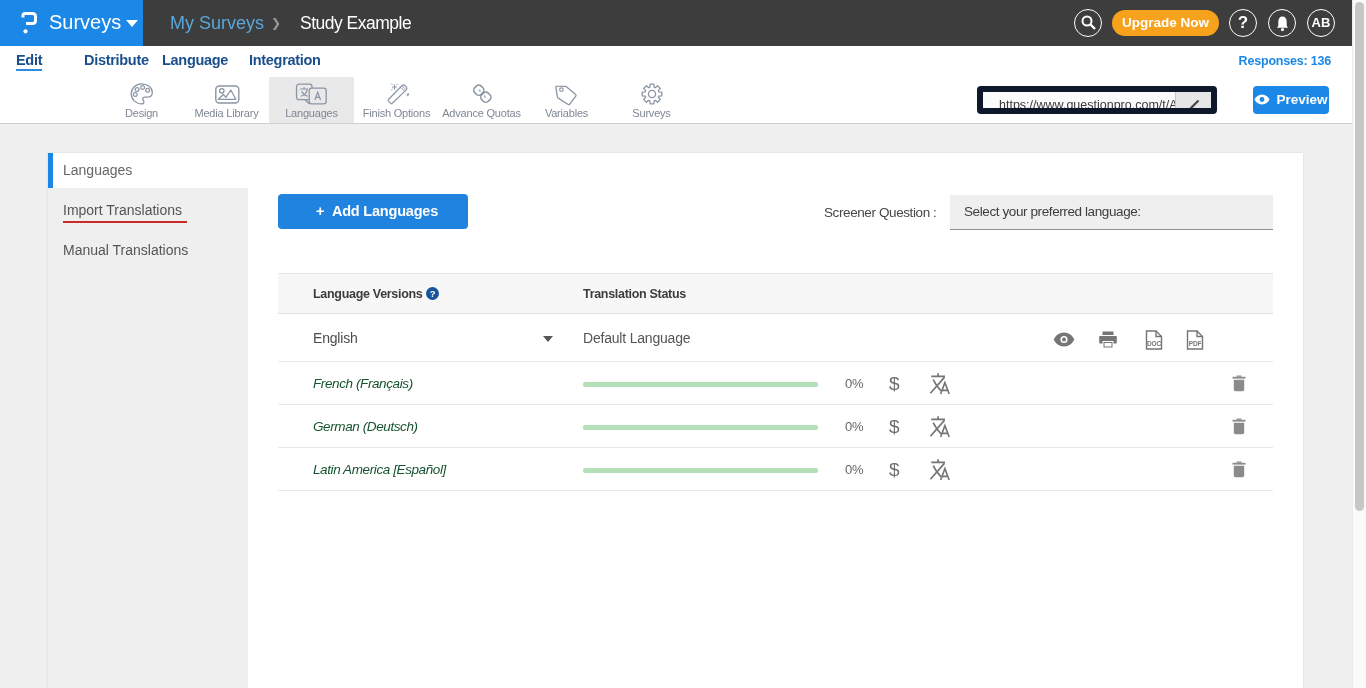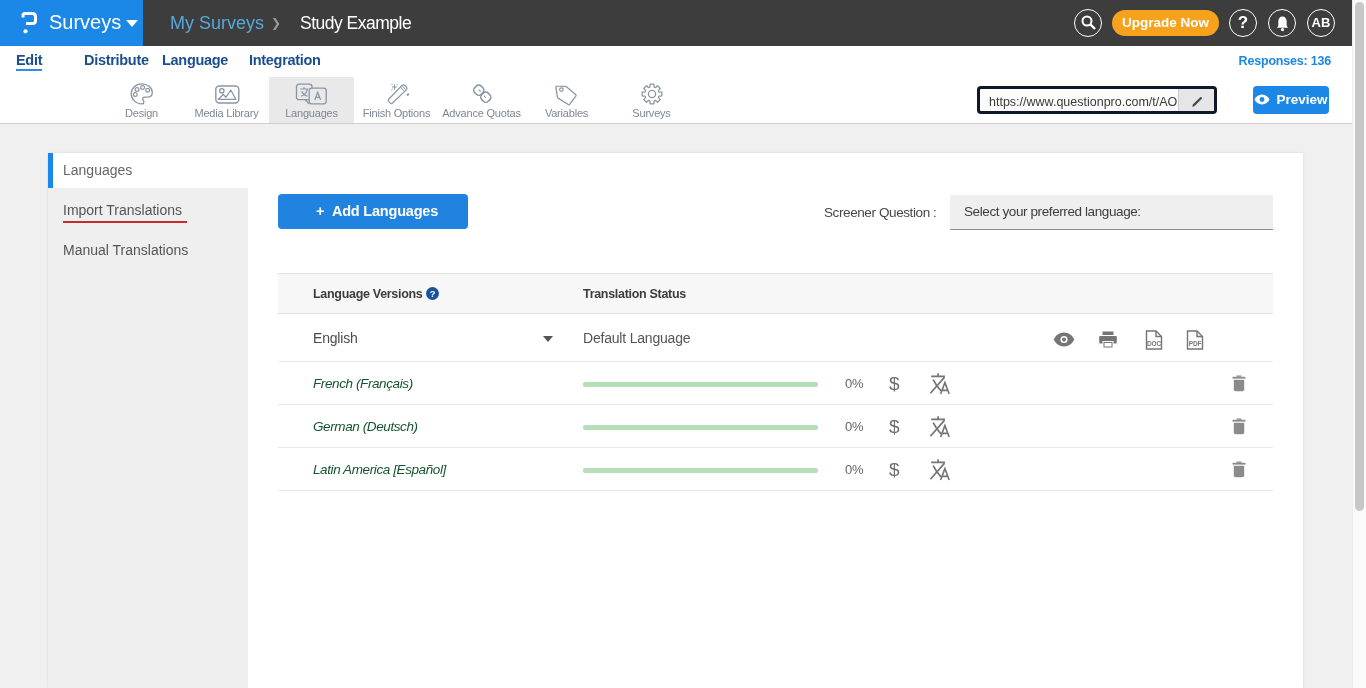--- a/index.html
+++ b/index.html
@@ -19,21 +19,21 @@
 .tabrow { position:absolute; left:0; top:46px; width:1352px; height:31px; background:#fff; z-index:4; }
 .tab { position:absolute; top:0; height:25px; line-height:29px; font-size:14.5px; color:#1a4e8c; font-weight:bold; letter-spacing:-0.3px; }
 .tab.active { border-bottom:2px solid #2e8de0; height:25px; }
 .responses { position:absolute; right:21px; top:0; height:30px; line-height:31px; font-size:12.5px; color:#1b87e6; font-weight:bold; letter-spacing:-0.2px; }
 
 .toolbar { position:absolute; left:0; top:77px; width:1352px; height:47px; background:#fff; border-bottom:1px solid #cfcfcf; z-index:4; }
 .titem { position:absolute; top:0; width:85px; height:46px; text-align:center; }
 .titem.active { background:#e9e9e9; }
 .titem .ticon { position:absolute; left:0; right:0; top:6px; height:22px; }
 .titem .tlabel { position:absolute; left:-10px; right:-10px; top:30px; font-size:11px; color:#7e8695; letter-spacing:-0.2px; }
-.urlbox { position:absolute; left:977px; top:9px; width:240px; height:28px; background:#fbfbfb; border:3px solid #0f172a; border-radius:4px; font-size:12.5px; color:#3a3a3a; line-height:26px; padding-left:9px; white-space:nowrap; overflow:hidden; }
+.urlbox { position:absolute; left:977px; top:9px; width:240px; height:28px; background:#fbfbfb; border:6px solid #0f172a; border-radius:4px; font-size:12.5px; color:#3a3a3a; line-height:26px; padding-left:16px; white-space:nowrap; overflow:hidden; }
 .urladdon { position:absolute; right:0; top:0; width:36px; height:26px; background:#e6e6e6; border-left:1px solid #c9c9c9; border-radius:0 3px 3px 0; }
 .previewbtn { position:absolute; left:1253px; top:9px; width:76px; height:28px; background:#1b87e6; border-radius:4px; color:#fff; font-size:13.5px; font-weight:bold; text-align:center; line-height:28px; }
 
 .card { position:absolute; left:48px; top:153px; width:1255px; height:535px; background:#fff; box-shadow:0 0 2px rgba(0,0,0,0.12); }
 .accent { position:absolute; left:0; top:0; width:5px; height:35px; background:#1b87e6; }
 .cardtitle { position:absolute; left:15px; top:0; height:35px; line-height:35px; font-size:14px; color:#666; }
 .sidebar { position:absolute; left:0; top:35px; width:200px; height:500px; background:#efefef; }
 .sideitem { position:absolute; left:15px; font-size:14px; color:#555; }
 .redline { position:absolute; left:15px; width:124px; height:2px; background:#cc2a29; }
 

